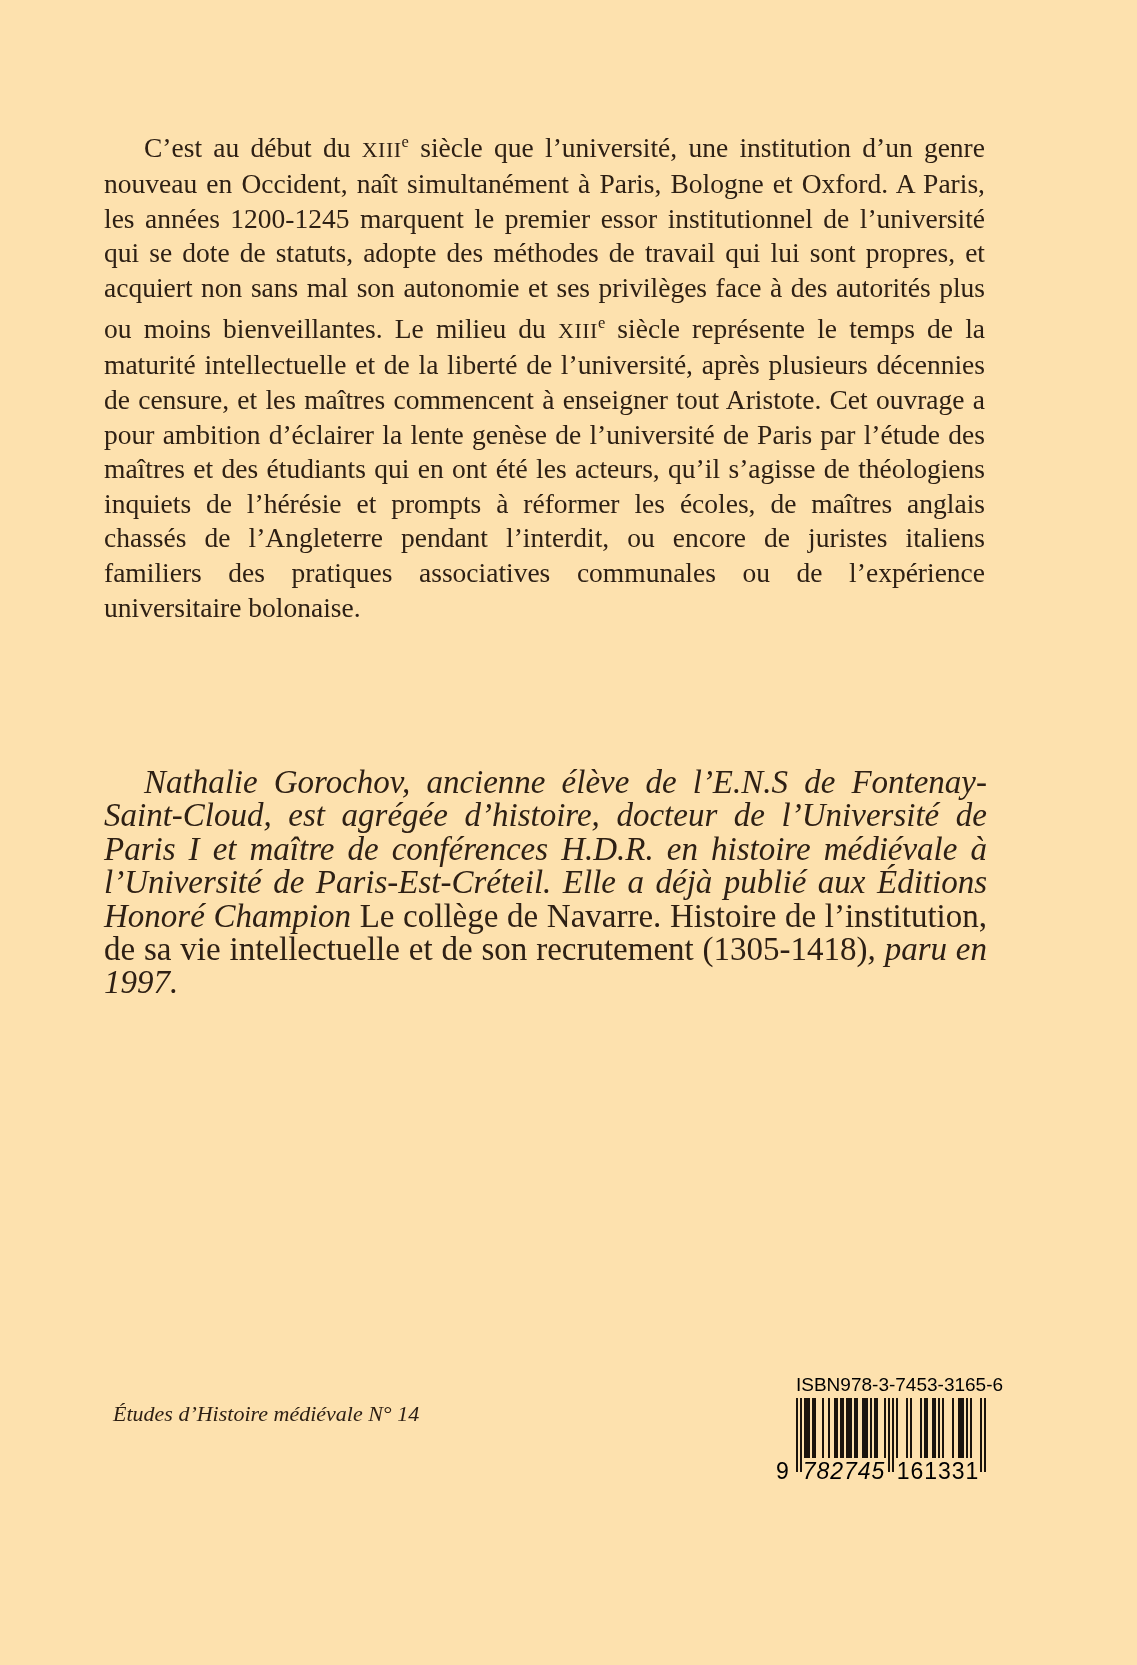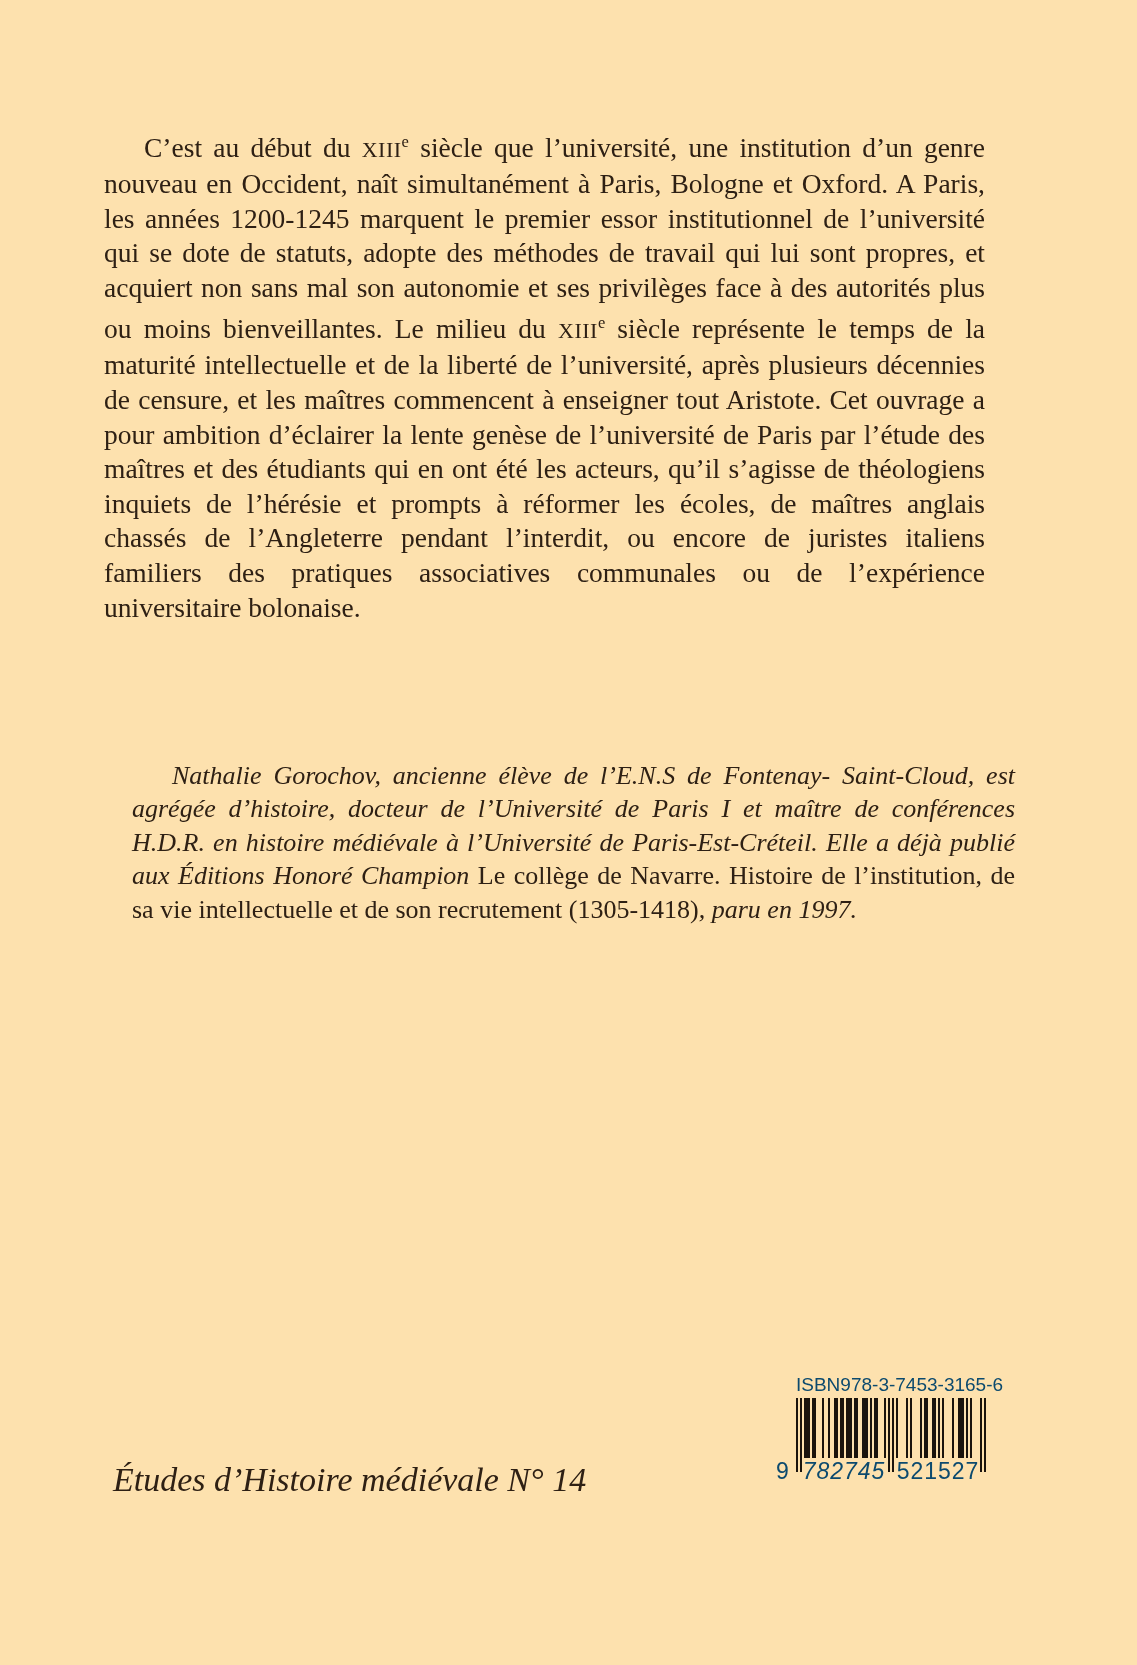--- a/index.html
+++ b/index.html
@@ -23,47 +23,46 @@
     line-height: 34.6px;
     text-align: justify;
     text-indent: 40px;
   }
 
   .author-bio {
     position: absolute;
     left: 104px;
     top: 733px;
     width: 883px;
-    font-size: 26px;
+    font-size: 33px;
     line-height: 33.4px;
     text-align: justify;
     text-indent: 40px;
-    margin-left: 28px;
   }
 
   .sc  { font-size: 0.80em; letter-spacing: 0.5px; }
   .sup { font-size: 0.60em; vertical-align: super; }
   .it  { font-style: italic; }
   .rm  { font-style: normal; }
 
   .series-label {
     position: absolute;
     left: 113px;
-    top: 1461px;
-    font-size: 34px;
+    top: 1401px;
+    font-size: 22px;
     font-style: italic;
   }
 
   .barcode-block {
     position: absolute;
     left: 772px;
     top: 1374px;
     width: 216px;
     font-family: "Liberation Sans", sans-serif;
-    color: #0c4a6e;
+    color: #000000;
   }
   .isbn-row {
     margin-left: 24px;
     width: 190px;
     display: flex;
     justify-content: space-between;
     font-size: 19px;
     line-height: 22px;
     white-space: nowrap;
   }
@@ -153,17 +152,17 @@
         <div class="bar" style="left: 164px; background: rgb(27, 20, 13);"></div>
         <div class="bar" style="left: 166px; background: rgb(27, 20, 13);"></div>
         <div class="bar" style="left: 170px; background: rgb(27, 20, 13);"></div>
         <div class="bar" style="left: 174px; background: rgb(27, 20, 13);"></div>
         <div class="bar guard" style="left: 184px; background: rgb(27, 20, 13);"></div>
         <div class="bar guard" style="left: 188px; background: rgb(27, 20, 13);"></div>
       </div>
     <div class="digits-row">
       <span class="digit-group dg-first" id="ean-first">9</span>
       <span class="digit-group dg-left" id="ean-left">782745</span>
-      <span class="digit-group dg-right" id="ean-right">521527</span>
+      <span class="digit-group dg-right" id="ean-right">161331</span>
     </div>
   </div>
 
 </div>
 
 </body></html>

